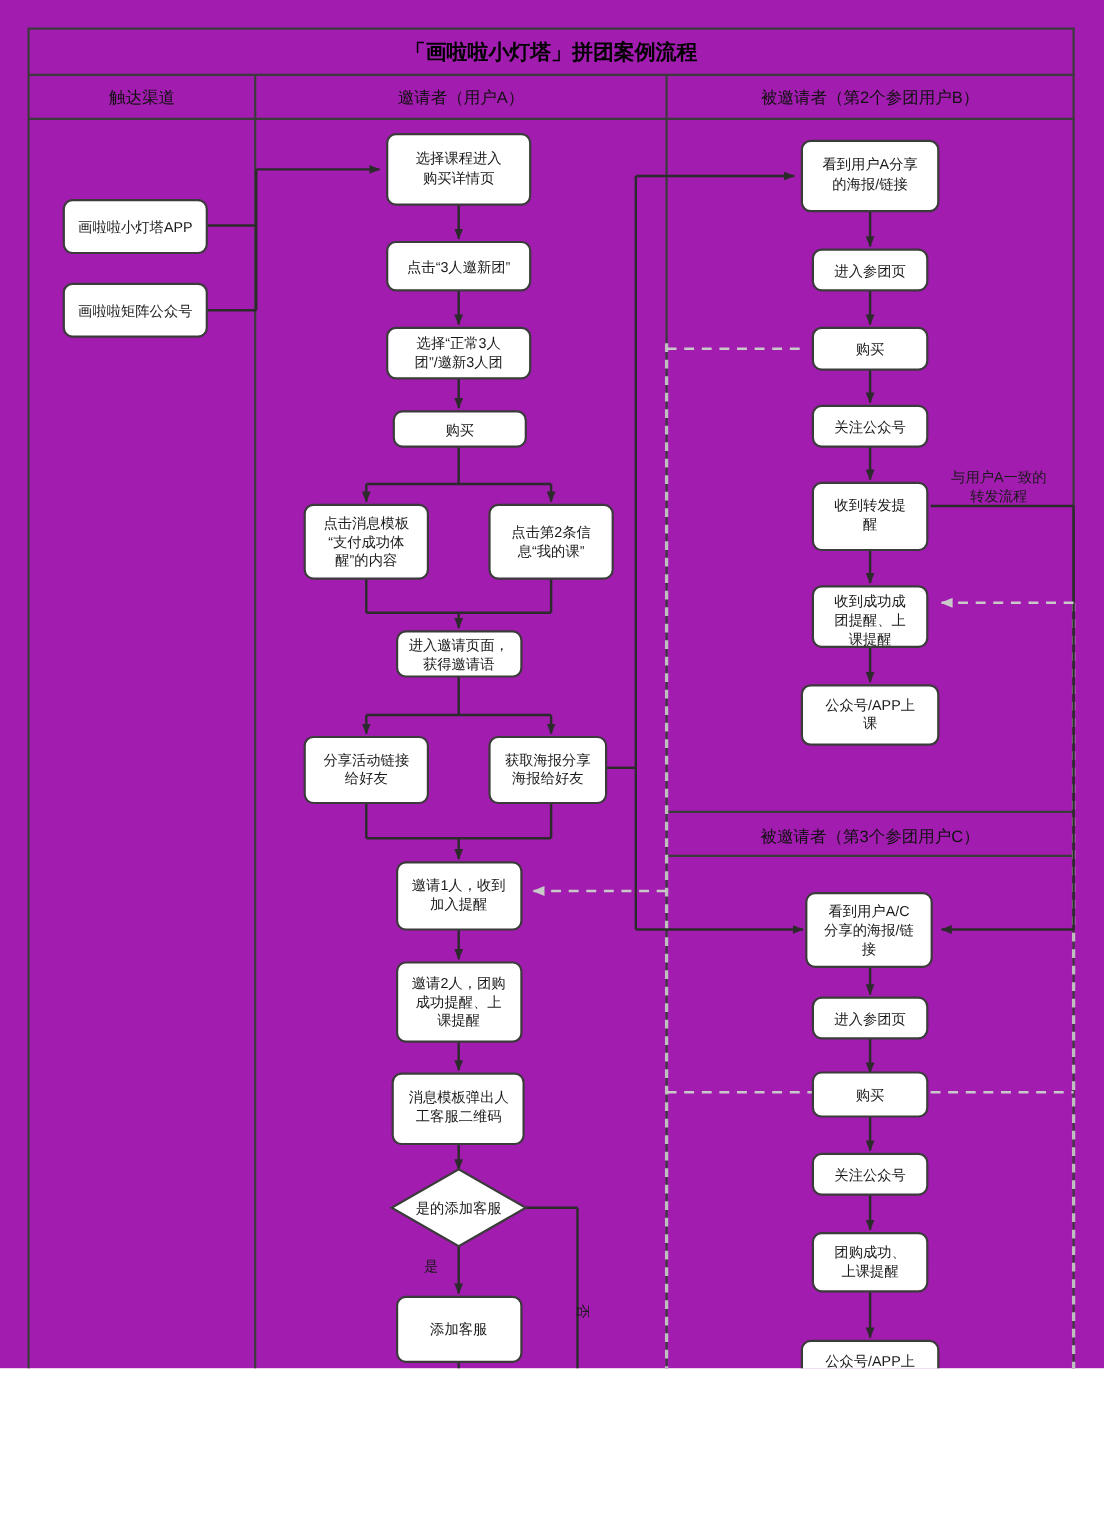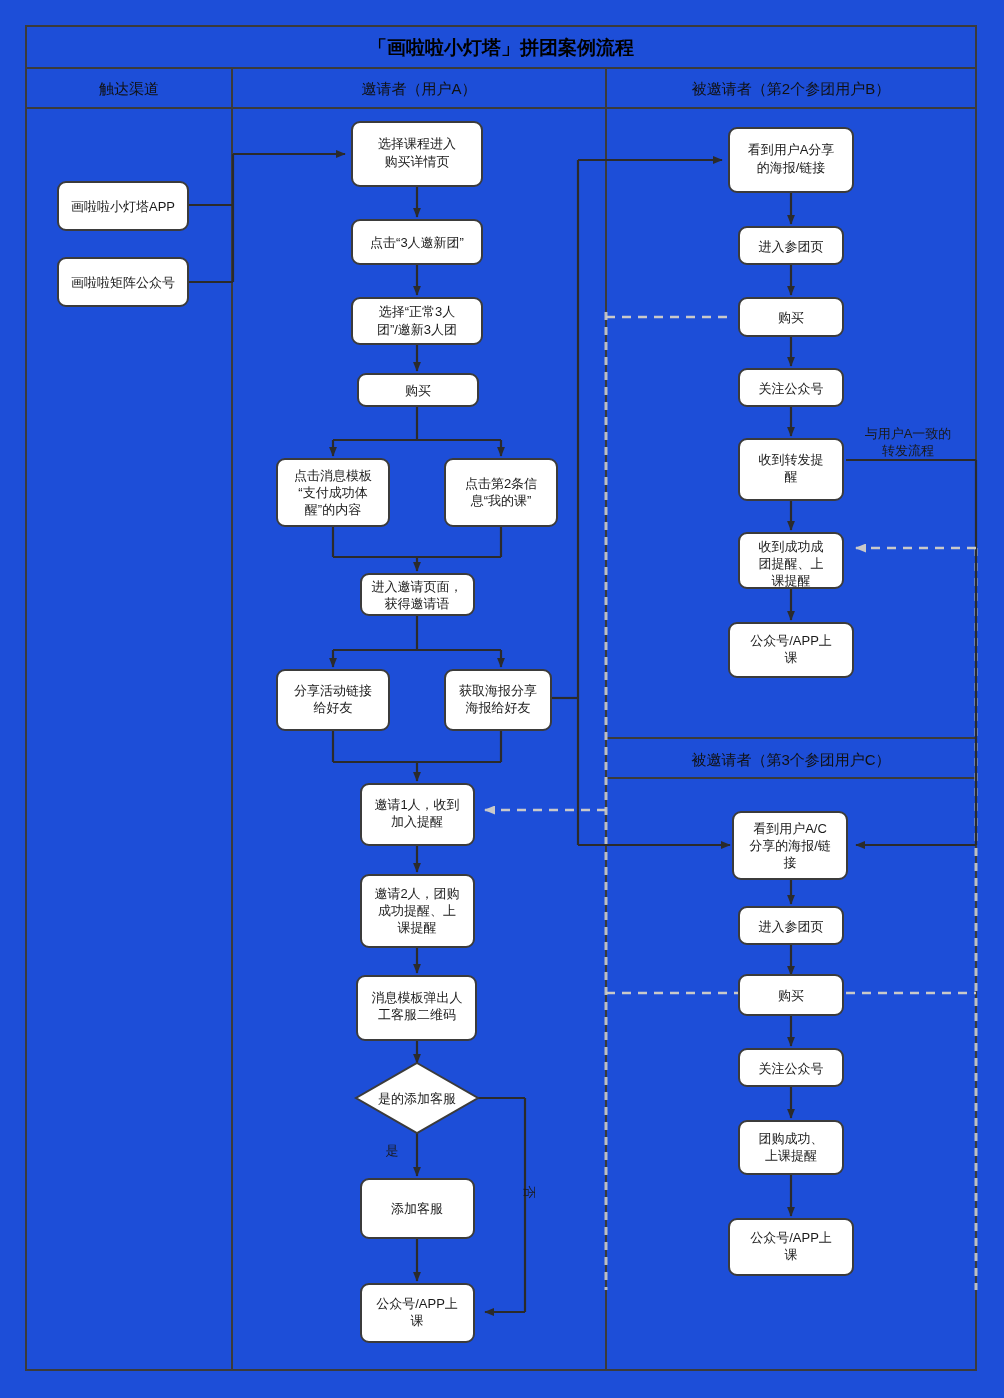--- a/index.html
+++ b/index.html
@@ -1,17 +1,17 @@
 <!DOCTYPE html>
 <html><head>
 <meta charset="utf-8">
 <style>
   html,body{margin:0;padding:0;background:#ffffff;}
   body{font-family:"Liberation Sans","DejaVu Sans",sans-serif;}
-  #canvas{position:relative;width:1004px;height:1398px;background:#1d4ed8;overflow:hidden;}
+  #canvas{position:relative;width:1004px;height:1244px;background:#a21caf;overflow:hidden;}
   svg{position:absolute;left:0;top:0;width:1004px;height:1398px;}
   .nodetext{font-size:13px;fill:#1a1a1a;font-family:"Liberation Sans","DejaVu Sans",sans-serif;}
   .hdrtext{font-size:15px;fill:#111;font-family:"Liberation Sans","DejaVu Sans",sans-serif;}
   .titletext{font-size:19px;font-weight:bold;fill:#000;font-family:"Liberation Sans","DejaVu Sans",sans-serif;}
   .lbltext{font-size:13px;fill:#1a1a1a;font-family:"Liberation Sans","DejaVu Sans",sans-serif;}
   .box{fill:#ffffff;stroke:#3b3b3b;stroke-width:2;}
   .framethick{fill:none;stroke:#3b3b3b;stroke-width:2;}
   .conn{stroke:#2b2b2b;stroke-width:2.2;fill:none;}
   .dash{stroke:#c9c9c9;stroke-width:2.4;fill:none;stroke-dasharray:9 7;}
   .dashv{stroke:#bfbfbf;stroke-width:3;fill:none;stroke-dasharray:8 7;}

